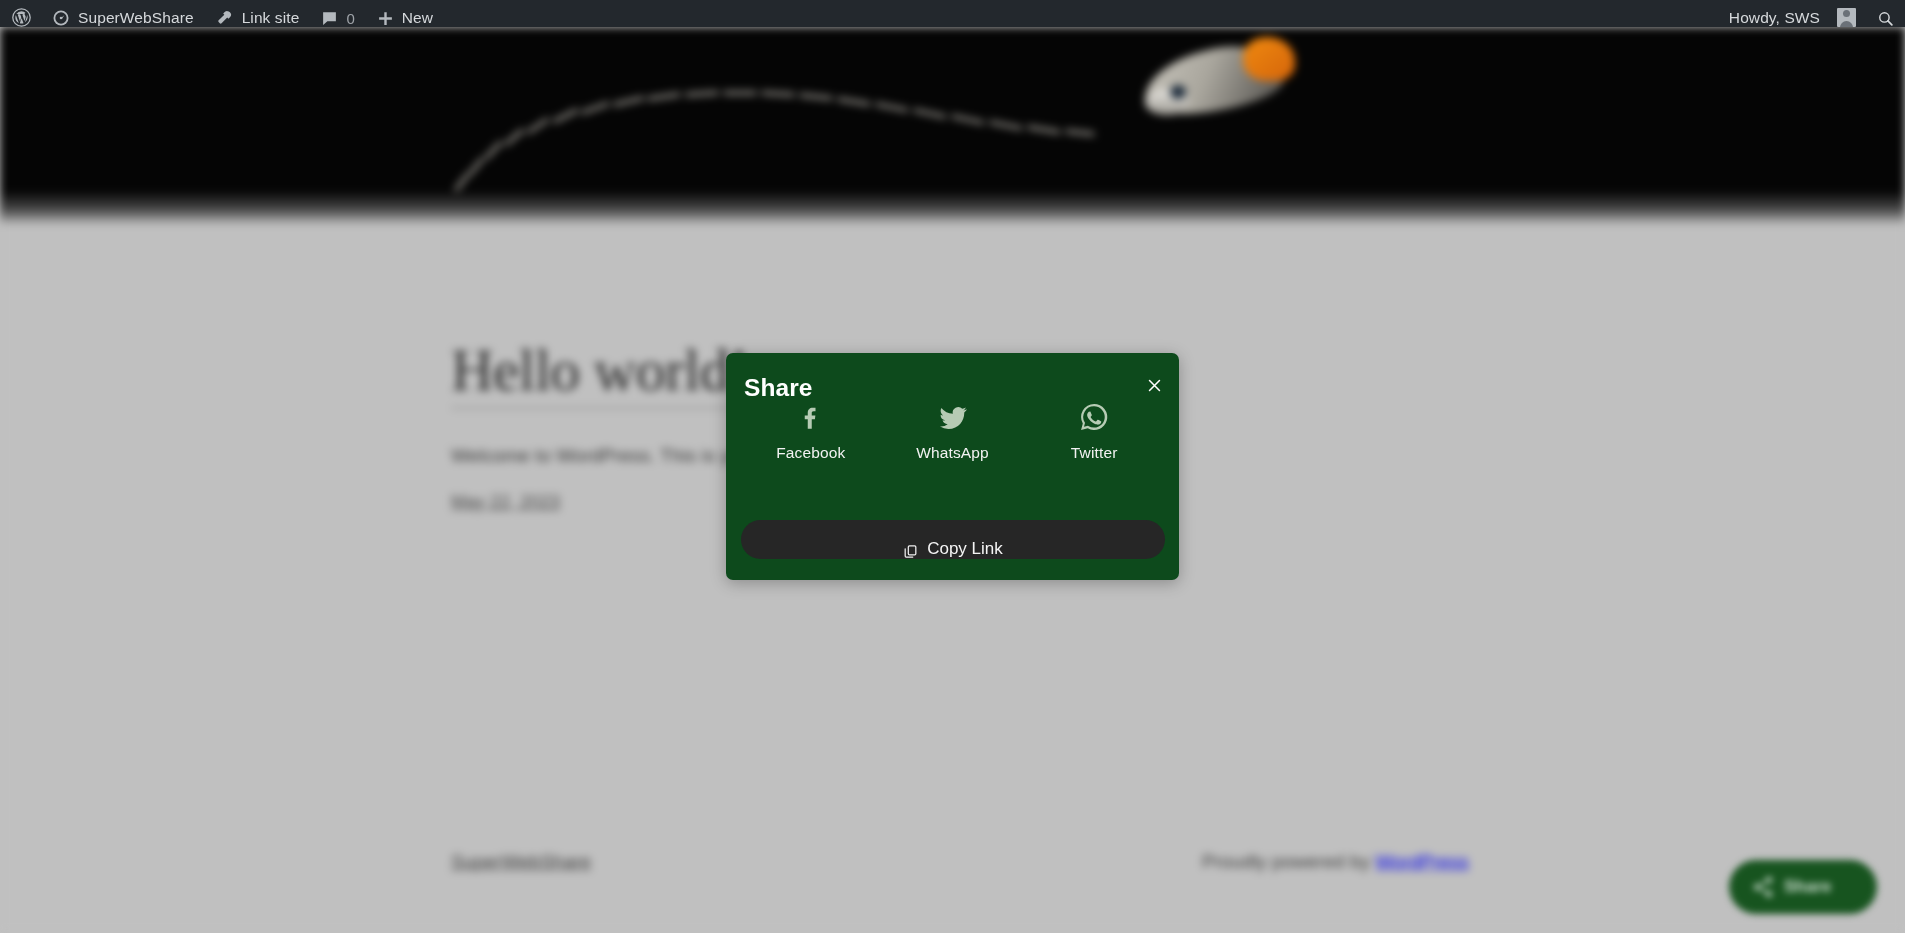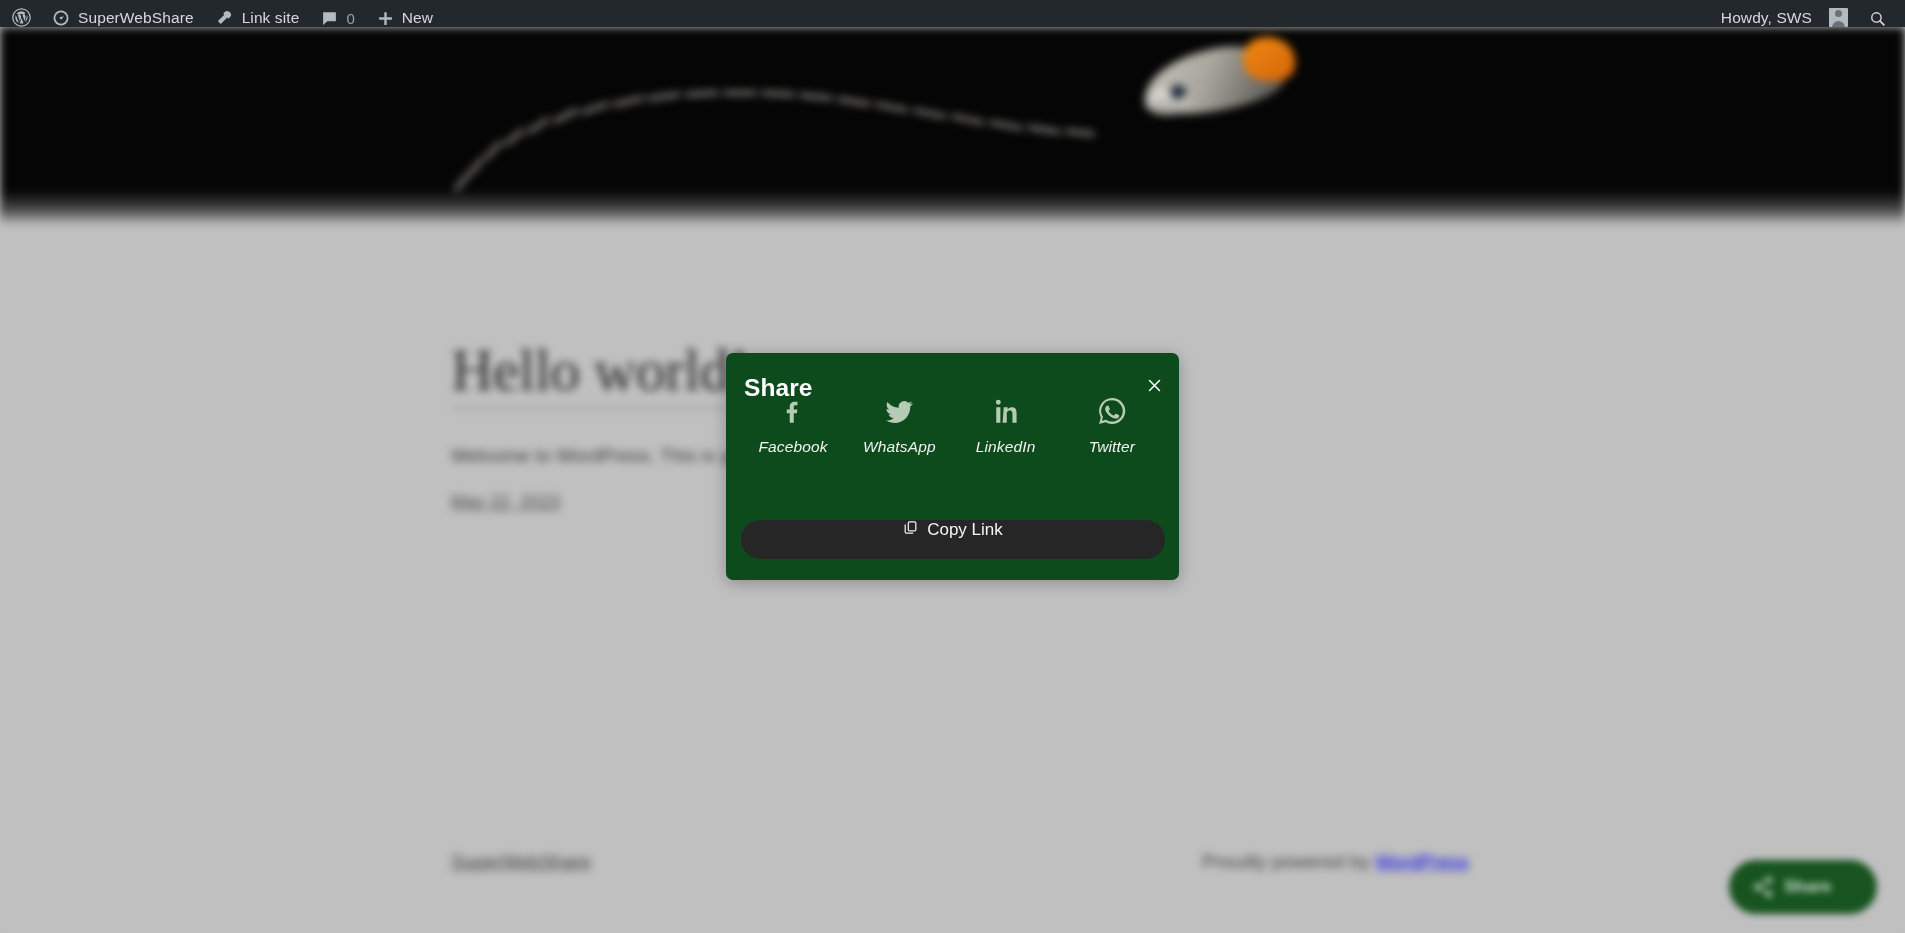--- a/index.html
+++ b/index.html
@@ -16,21 +16,21 @@
     color:#b4b9be; font-size:16px; z-index:60;
   }
   .ab-item{
     display:flex; align-items:flex-end; gap:8px; height:27px;
     padding:0 11px; color:#b4b9be; text-decoration:none; white-space:nowrap;
   }
   .ab-item:first-child{ padding:0 10px 0 12px; }
   .ab-label{ font-size:15.5px; letter-spacing:.1px; color:#d6d9dc; }
   .ab-count{ font-size:15px; color:#9ea3a8; }
   .ab-spacer{ flex:1 1 auto; }
-  .ab-right{ display:flex; align-items:center; gap:0; padding-right:8px; }
+  .ab-right{ display:flex; align-items:center; gap:0; }
   .ab-avatar{
     width:19px; height:19px; background:#b4b9be; border-radius:1px;
     display:flex; align-items:center; justify-content:center;
     margin-left:9px; overflow:hidden;
   }
   .ab-avatar .head{ width:7px;height:7px;border-radius:50%;background:#6b7178;margin-top:2px; }
   .ab-avatar .body{ width:13px;height:8px;border-radius:7px 7px 0 0;background:#6b7178;position:absolute;margin-top:13px; }
   .ab-avatar-wrap{ position:relative; width:19px; height:19px; display:flex; justify-content:center; }
   .icn{ display:inline-flex; align-items:center; justify-content:center; }
   .icn svg{ display:block; }
@@ -128,38 +128,37 @@
   #modal-title{
     position:absolute; left:18px; top:21px;
     color:#ffffff; font-size:24.5px; font-weight:700; letter-spacing:.1px;
   }
   #modal-close{
     position:absolute; right:12px; top:19px; width:26px; height:26px;
     display:flex; align-items:center; justify-content:center;
     color:#ffffff; cursor:pointer; background:transparent; border:0;
   }
   #social-row{
-    position:absolute; left:14px; top:40px; width:425px; height:80px;
+    position:absolute; left:14px; top:46px; width:425px; height:80px;
     display:flex;
-    font-style:italic;
   }
   .social-item{
     flex:1 1 0; display:flex; flex-direction:column;
     align-items:center; justify-content:flex-start; gap:11px;
     cursor:pointer; text-decoration:none;
   }
   .social-icon{ height:34px; display:flex; align-items:flex-end; justify-content:center; }
   .social-icon svg{ fill:#b6cbb4; }
   .social-label{
     color:#f2f2f2; font-size:15.5px; letter-spacing:.15px;
   }
   #copy-link{
     position:absolute; left:15px; top:167px; width:424px; height:39px;
     background:#262626; border:0; border-radius:20px;
-    display:flex; align-items:flex-start; justify-content:center; gap:9px;
+    display:flex; align-items:flex-end; justify-content:center; gap:9px;
     color:#f5f5f5; font-size:17px; cursor:pointer;
     font-family:"Liberation Sans", sans-serif;
   }
   #copy-link svg{ stroke:#f0f0f0; fill:none; }
 </style>
 </head>
 <body>
 
 <div id="adminbar">
   <a class="ab-item" href="#">
@@ -308,28 +307,20 @@
 
     <a class="social-item" href="#">
       <span class="social-icon">
         <svg width="32" height="31" viewBox="0 0 24 24">
             <path d="M22.5 5.9c-.77.35-1.6.58-2.47.68a4.3 4.3 0 0 0 1.89-2.38 8.6 8.6 0 0 1-2.73 1.04 4.3 4.3 0 0 0-7.32 3.92A12.2 12.2 0 0 1 3 4.67a4.3 4.3 0 0 0 1.33 5.73 4.25 4.25 0 0 1-1.94-.54v.05a4.3 4.3 0 0 0 3.44 4.21 4.3 4.3 0 0 1-1.93.07 4.3 4.3 0 0 0 4 2.98A8.6 8.6 0 0 1 1.9 18.9a12.15 12.15 0 0 0 6.58 1.93c7.9 0 12.22-6.54 12.22-12.21v-.56a8.7 8.7 0 0 0 2.14-2.22z"></path>
           </svg>
       </span>
       <span class="social-label">WhatsApp</span>
     </a>
 
-    <a class="social-item" href="#">
-      <span class="social-icon">
-        <svg width="30" height="31" viewBox="0 0 24 24">
-            <path d="M4.2 8.6h3.3V21H4.2zM5.85 2.6a1.95 1.95 0 1 1 0 3.9 1.95 1.95 0 0 1 0-3.9zM10.2 8.6h3.15v1.7h.05c.44-.83 1.52-1.7 3.12-1.7 3.33 0 3.95 2.19 3.95 5.04V21h-3.3v-6.37c0-1.52-.03-3.47-2.12-3.47-2.12 0-2.45 1.66-2.45 3.36V21h-3.3z"></path>
-          </svg>
-      </span>
-      <span class="social-label">LinkedIn</span>
-    </a>
 
     <a class="social-item" href="#">
       <span class="social-icon">
         <svg width="32" height="32" viewBox="0 0 24 24">
             <path d="M12.05 2.2A9.75 9.75 0 0 0 3.6 16.82L2.3 21.7l5.02-1.3a9.75 9.75 0 1 0 4.73-18.2zm0 1.75a8 8 0 0 1 0 16 8 8 0 0 1-4.28-1.24l-.3-.19-2.98.78.8-2.9-.2-.31a8 8 0 0 1 6.96-12.14zm-3.6 4.1c-.17 0-.45.06-.69.32-.24.26-.9.88-.9 2.15s.92 2.49 1.05 2.66c.13.17 1.79 2.85 4.43 3.88 2.2.85 2.64.68 3.12.64.48-.04 1.54-.63 1.76-1.24.22-.61.22-1.13.15-1.24-.06-.11-.24-.17-.5-.3-.26-.13-1.54-.76-1.78-.85-.24-.09-.41-.13-.58.13-.17.26-.67.85-.82 1.02-.15.17-.3.2-.56.07-.26-.13-1.1-.4-2.1-1.29-.78-.69-1.3-1.54-1.45-1.8-.15-.26-.02-.4.11-.53.12-.12.26-.3.39-.46.13-.15.17-.26.26-.43.09-.17.04-.33-.02-.46-.07-.13-.58-1.4-.8-1.92-.21-.5-.42-.43-.58-.44z"></path>
           </svg>
       </span>
       <span class="social-label">Twitter</span>
     </a>
 

